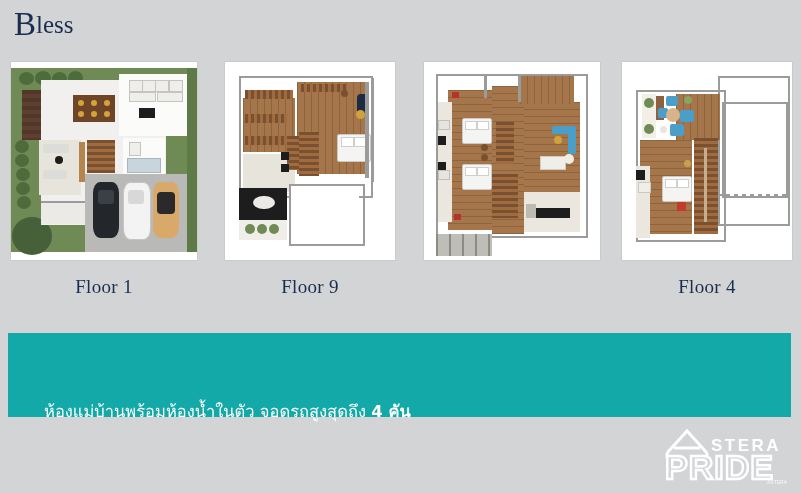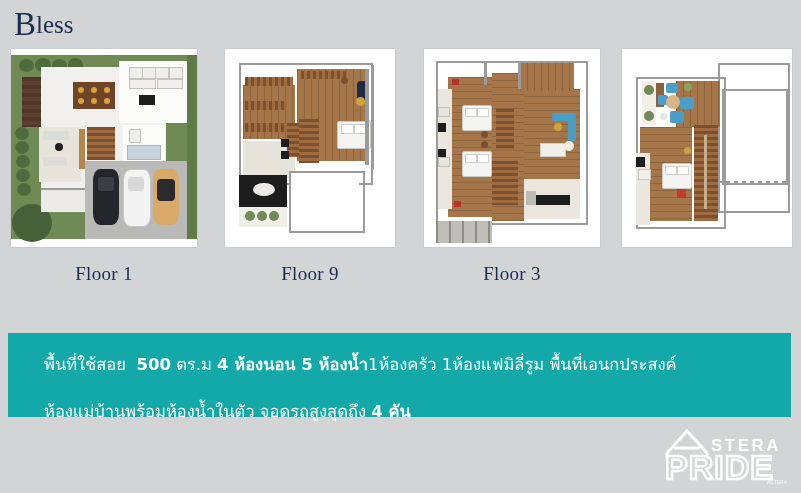--- a/index.html
+++ b/index.html
@@ -36,21 +36,21 @@
   
   .floors {
     position: absolute;
     left: 0;
     top: 46px;
     width: 801px;
     height: 245px;
   }
   .floor-card {
     position: absolute;
-    top: 3px;
+    top: 16px;
   }
   .thumb {
     background: #ffffff;
     box-shadow: 0 0 1px rgba(0,0,0,0.25);
     overflow: hidden;
     position: relative;
   }
   .floor-label {
     text-align: center;
     color: #1b2d4f;
@@ -309,21 +309,20 @@
 
       <div class="pl tile" style="left:100px;top:130px;width:56px;height:40px;"></div>
       <div class="pl dark" style="left:112px;top:146px;width:34px;height:10px;"></div>
       <div class="pl" style="left:102px;top:142px;width:10px;height:14px;background:#bdbab4;"></div>
 
       <div class="pl" style="left:12px;top:172px;width:56px;height:22px;background:repeating-linear-gradient(to right,#8d8b86 0 2px,#bfbdb7 2px 13px);"></div>
 
       <div class="pl wall" style="left:60px;top:14px;width:3px;height:22px;"></div>
       <div class="pl wall" style="left:94px;top:14px;width:3px;height:26px;"></div>
     </div>
-    <div class="floor-label">Floor 3</div>
   </div>
 
   <div class="floor-card c4">
     <div class="thumb">
       <div class="pl" style="left:0;top:0;width:170px;height:198px;background:#ffffff;"></div>
 
       <div class="pl wallo" style="left:96px;top:14px;width:68px;height:146px;"></div>
       <div class="pl" style="left:100px;top:40px;width:62px;height:92px;background:#ffffff;border:2px solid #9b9b99;"></div>
 
       <div class="pl wallo" style="left:14px;top:28px;width:86px;height:148px;"></div>
@@ -350,25 +349,25 @@
       <div class="pl" style="left:43px;top:117px;width:10px;height:7px;background:#fff;border:1px solid #cfcfcc;"></div>
       <div class="pl" style="left:55px;top:117px;width:10px;height:7px;background:#fff;border:1px solid #cfcfcc;"></div>
       <div class="pl" style="left:55px;top:140px;width:9px;height:9px;background:#c23b2c;"></div>
       <div class="pl" style="left:62px;top:98px;width:7px;height:7px;background:#c8a24a;border-radius:50%;"></div>
 
       <div class="pl stripe" style="left:72px;top:76px;width:24px;height:96px;"></div>
       <div class="pl" style="left:82px;top:86px;width:3px;height:74px;background:#c9ad90;"></div>
 
       <div class="pl" style="left:96px;top:132px;width:68px;height:2px;background:repeating-linear-gradient(to right,#9b9b99 0 4px,transparent 4px 8px);"></div>
     </div>
+    <div class="floor-label">Floor 4</div>
   </div>
 </div>
 
 <div class="banner">
-  <div class="banner-line line1"><span>พื้นที่ใช้สอย</span><span>&nbsp;&nbsp;</span><span class="b">500</span><span>&nbsp;</span><span>ตร.ม</span><span>&nbsp;</span><span class="b">4 ห้องนอน 5 ห้องน้ำ</span><span>1ห้องครัว  1ห้องแฟมิลี่รูม  พื้นที่เอนกประสงค์</span></div>
 
   <div class="banner-line line2"><span>ห้องแม่บ้านพร้อมห้องน้ำในตัว  จอดรถสูงสุดถึง</span><span>&nbsp;</span><span class="b">4 คัน</span></div>
 </div>
 
 <div class="logo">
   <svg width="128" height="58" viewBox="0 0 128 58">
 
     <path d="M4 26 L24 4 L44 26" fill="none" stroke="#ffffff" stroke-width="3"></path>
     <path d="M11 21 L37 21" fill="none" stroke="#ffffff" stroke-width="3"></path>
     <path d="M4 26 L4 31" fill="none" stroke="#ffffff" stroke-width="3"></path>

